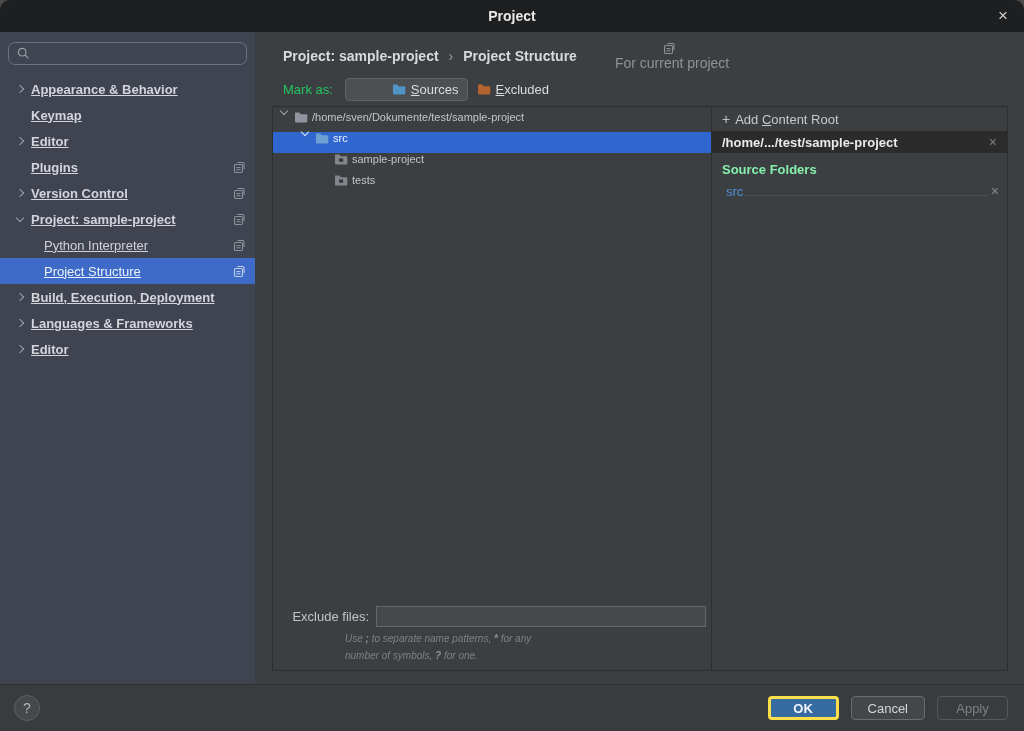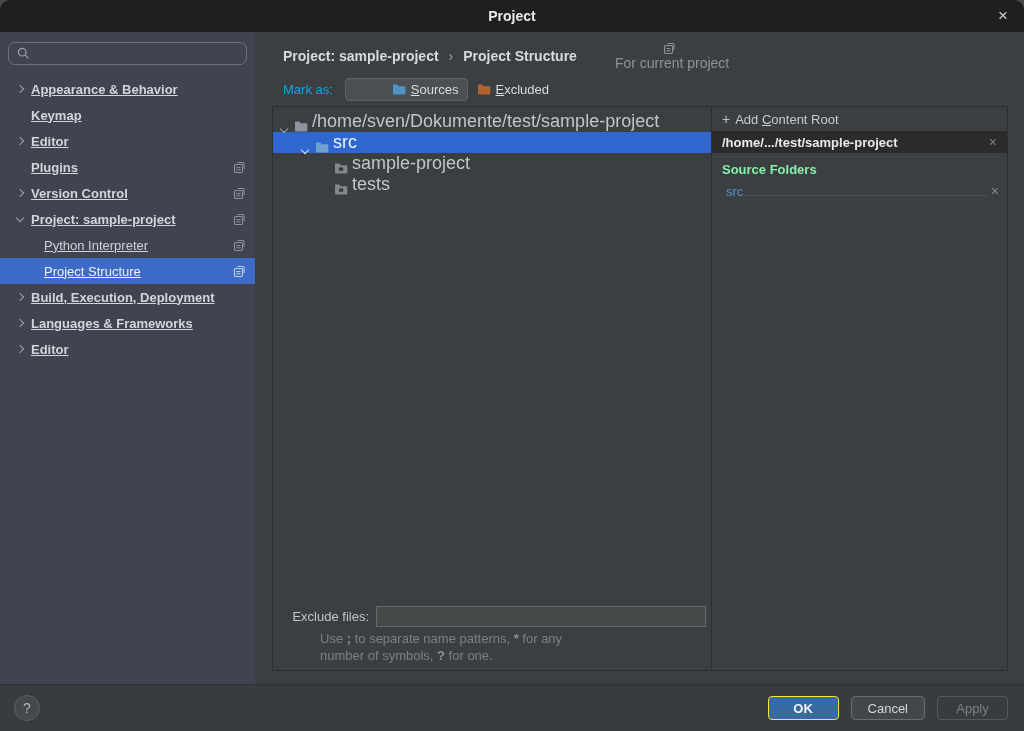--- a/index.html
+++ b/index.html
@@ -31,64 +31,64 @@
   .nav-row.selected .pp-icon { color:#c3cfe6; }
 
   
   .main { flex:1; display:flex; flex-direction:column; background:#3c3f41; padding:0 16px 0 17px; min-width:0; }
   .breadcrumb-row { height:40px; display:flex; align-items:center; padding:10px 0 2px 11px; font-size:14px; }
   .bc-item { font-weight:bold; color:#d8dade; }
   .bc-sep { color:#9a9da0; margin:0 10px; font-size:14px; }
   .context { display:flex; align-items:center; margin-left:38px; color:#8f9296;flex-direction:column; }
   .context svg { margin-right:5px; }
   .markas-row { height:34px; display:flex; align-items:center; padding-left:11px; font-size:13px; }
-  .markas-label { color:#0ea5e9; margin-right:12px; }
+  .markas-label { color:#22c55e; margin-right:12px; }
   .mark-btn { display:flex; align-items:center; gap:5px; font-size:13px; color:#dadcde; padding:3px 8px 3px 6px; border:1px solid transparent; border-radius:4px; background:transparent; cursor:pointer; font-family:"Liberation Sans",sans-serif; }
   .mark-btn.selected { background:#4c5053; border-color:#5f6366;padding-left:46px; }
   .mark-btn + .mark-btn { margin-left:2px; }
   .u { text-decoration:underline; }
 
   
   .panels { height:565px; display:flex; border:1px solid #2c2e30; }
   .left-pane { width:439px; flex:0 0 439px; border-right:1px solid #2c2e30; display:flex; flex-direction:column; }
   .tree { padding-top:4px; flex:1; }
-  .tree-row { height:21px; display:flex; align-items:flex-end; font-size:18px; color:#c3c5c8; cursor:pointer; }
+  .tree-row { height:21px; display:flex; align-items:flex-start; font-size:11px; color:#c3c5c8; cursor:pointer; }
   .tree-row .chev-box { width:14px; flex:0 0 14px; }
   .tree-row .chev { border-color:#a0a3a8; }
   .tree-row.selected { background:#3067cf; color:#eef2f8; }
   .tree-row.selected .chev { border-color:#d9e4f6; }
   .tree-row svg { margin:0 4px 0 0; flex:0 0 auto; }
   .t0 { padding-left:7px; } .t1 { padding-left:28px; } .t2 { padding-left:61px; }
 
   .exclude-area { padding-bottom:6px; }
   .exclude-row { display:flex; align-items:center; }
   .exclude-label { width:96px; text-align:right; color:#c1c3c6; font-size:13px; flex:0 0 96px; }
   .exclude-input { margin-left:7px; width:330px; height:21px; background:#45494a; border:1px solid #646869; color:#d6d8da; font-size:13px; padding:0 4px; outline:none; font-family:"Liberation Sans",sans-serif; }
-  .hint { margin:3px 0 0 47px; color:#7d8184; font-size:13px; line-height:17px; }
+  .hint { margin:3px 0 0 72px; color:#7d8184; font-size:10px; line-height:17px;font-style:italic; }
   .hint b { color:#8f9396; }
 
   
   .right-pane { flex:1; display:flex; flex-direction:column; min-width:0; }
   .add-root { height:24px; display:flex; align-items:center; padding-left:10px; color:#c7c9cc; font-size:13px; cursor:pointer; }
   .add-root .plus { margin-right:5px; color:#c0c2c5; font-size:14px; }
   .content-root { height:22px; background:#2b2b2b; display:flex; align-items:center; padding:0 8px 0 10px; }
   .content-root .path { flex:1; color:#eaeaea; font-weight:bold; font-size:13px; white-space:nowrap; overflow:hidden; }
   .content-root .x { color:#7e7e7e; font-size:14px; cursor:pointer; padding:0 2px; }
   .sf-title { margin:9px 0 0 10px; color:#86efac; font-weight:bold; font-size:13px; }
   .sf-item { display:flex; align-items:flex-end; margin:5px 8px 0 14px; height:17px; }
   .sf-item .name { color:#4e8fd6; font-size:13px; }
   .sf-item .leader { flex:1; border-bottom:1px dotted #5c6063; margin:0 4px 3px 2px; }
   .sf-item .x { color:#85898c; font-size:14px; cursor:pointer; }
 
   
   .footer { height:47px; flex:0 0 47px; background:#393c3e; border-top:1px solid #303234; display:flex; align-items:center; padding:0 16px 0 14px; }
   .help-btn { width:26px; height:26px; border-radius:50%; background:#46494b; border:1px solid #5c5f61; color:#b4b6b8; font-size:14px; display:flex; align-items:center; justify-content:center; cursor:pointer; }
   .spacer { flex:1; }
   .btn { height:24px; min-width:71px; padding:0 16px; border-radius:4px; font-size:13px; margin-left:12px; cursor:pointer; font-family:"Liberation Sans",sans-serif; }
-  .btn.ok { background:#366ba2; border:1px solid #fde047; color:#f0f4f8; font-weight:bold; }
+  .btn.ok { background:#366ba2; border:3px solid #fde047; color:#f0f4f8; font-weight:bold; }
   .btn.cancel { background:#43474a; border:1px solid #6a6e71; color:#d5d7d9; }
   .btn.apply { background:transparent; border:1px solid #55595b; color:#7d8184; }
 </style>
 </head>
 <body>
 
 <svg width="0" height="0" style="position:absolute">
   <defs>
     <symbol id="ic-pp" viewBox="0 0 13 13">
       <path d="M4.5 1.5 h5.2 a1.3 1.3 0 0 1 1.3 1.3 V8" fill="none" stroke="currentColor" stroke-width="1.1"></path>

